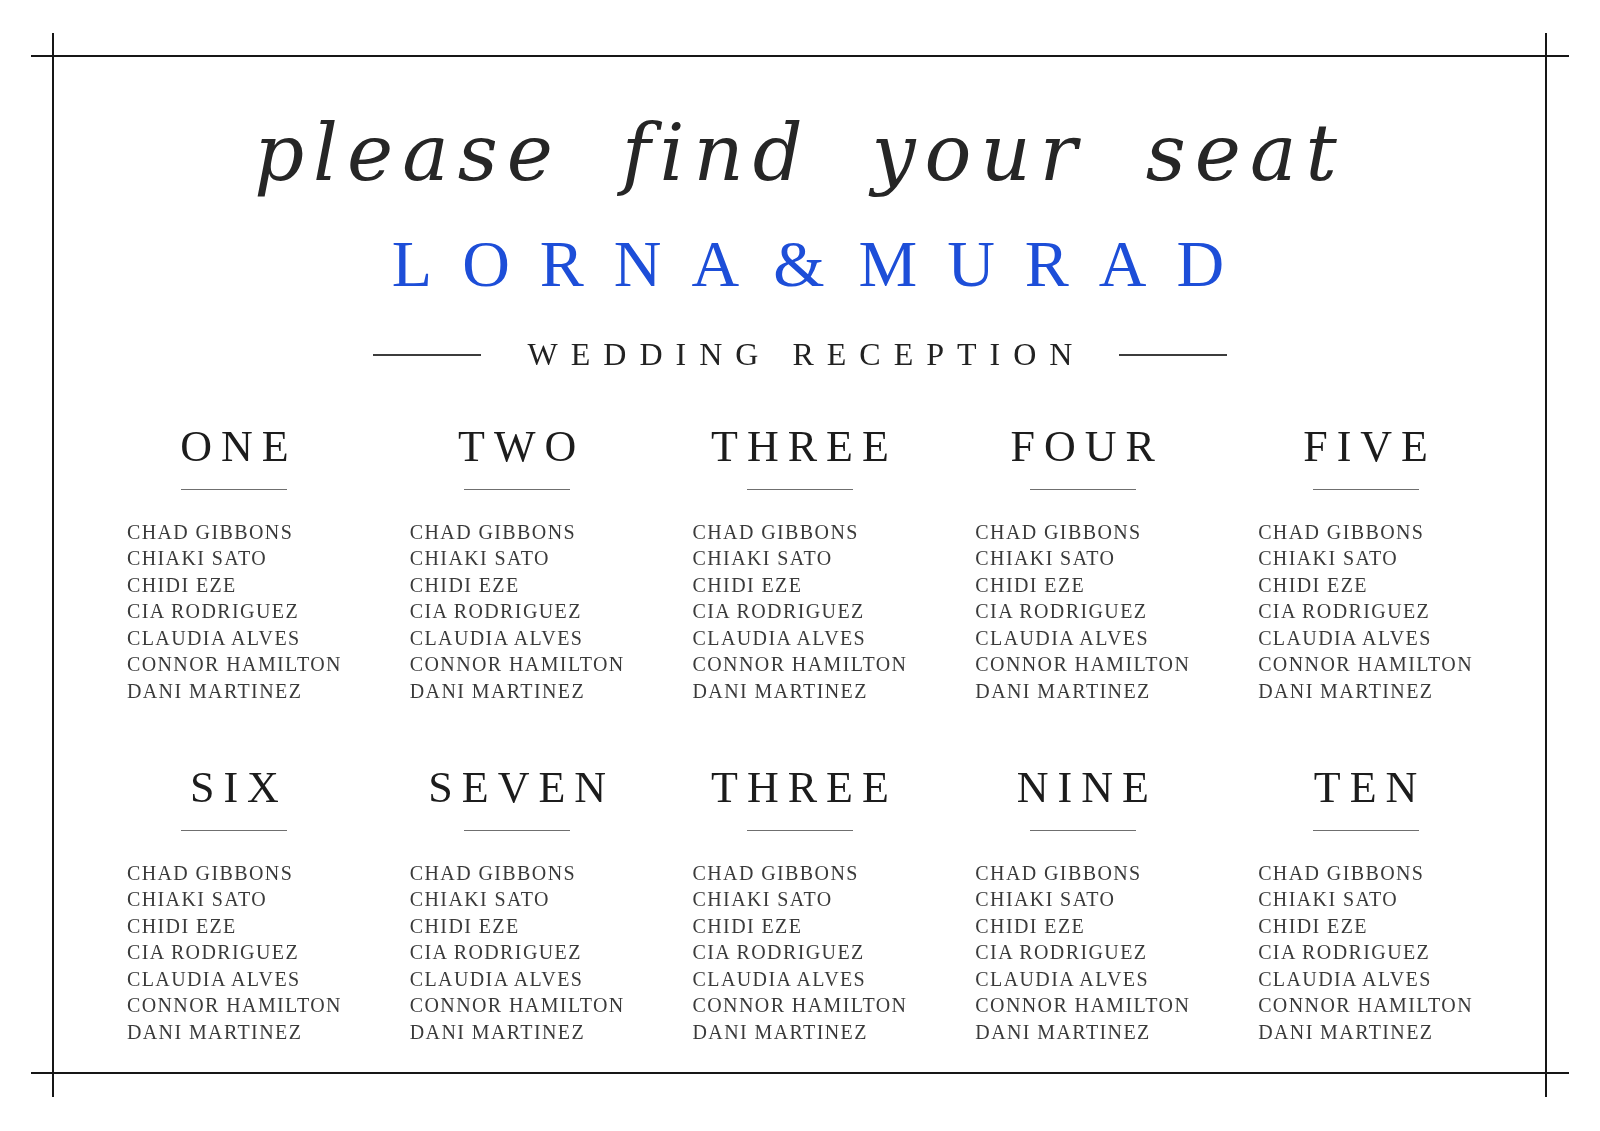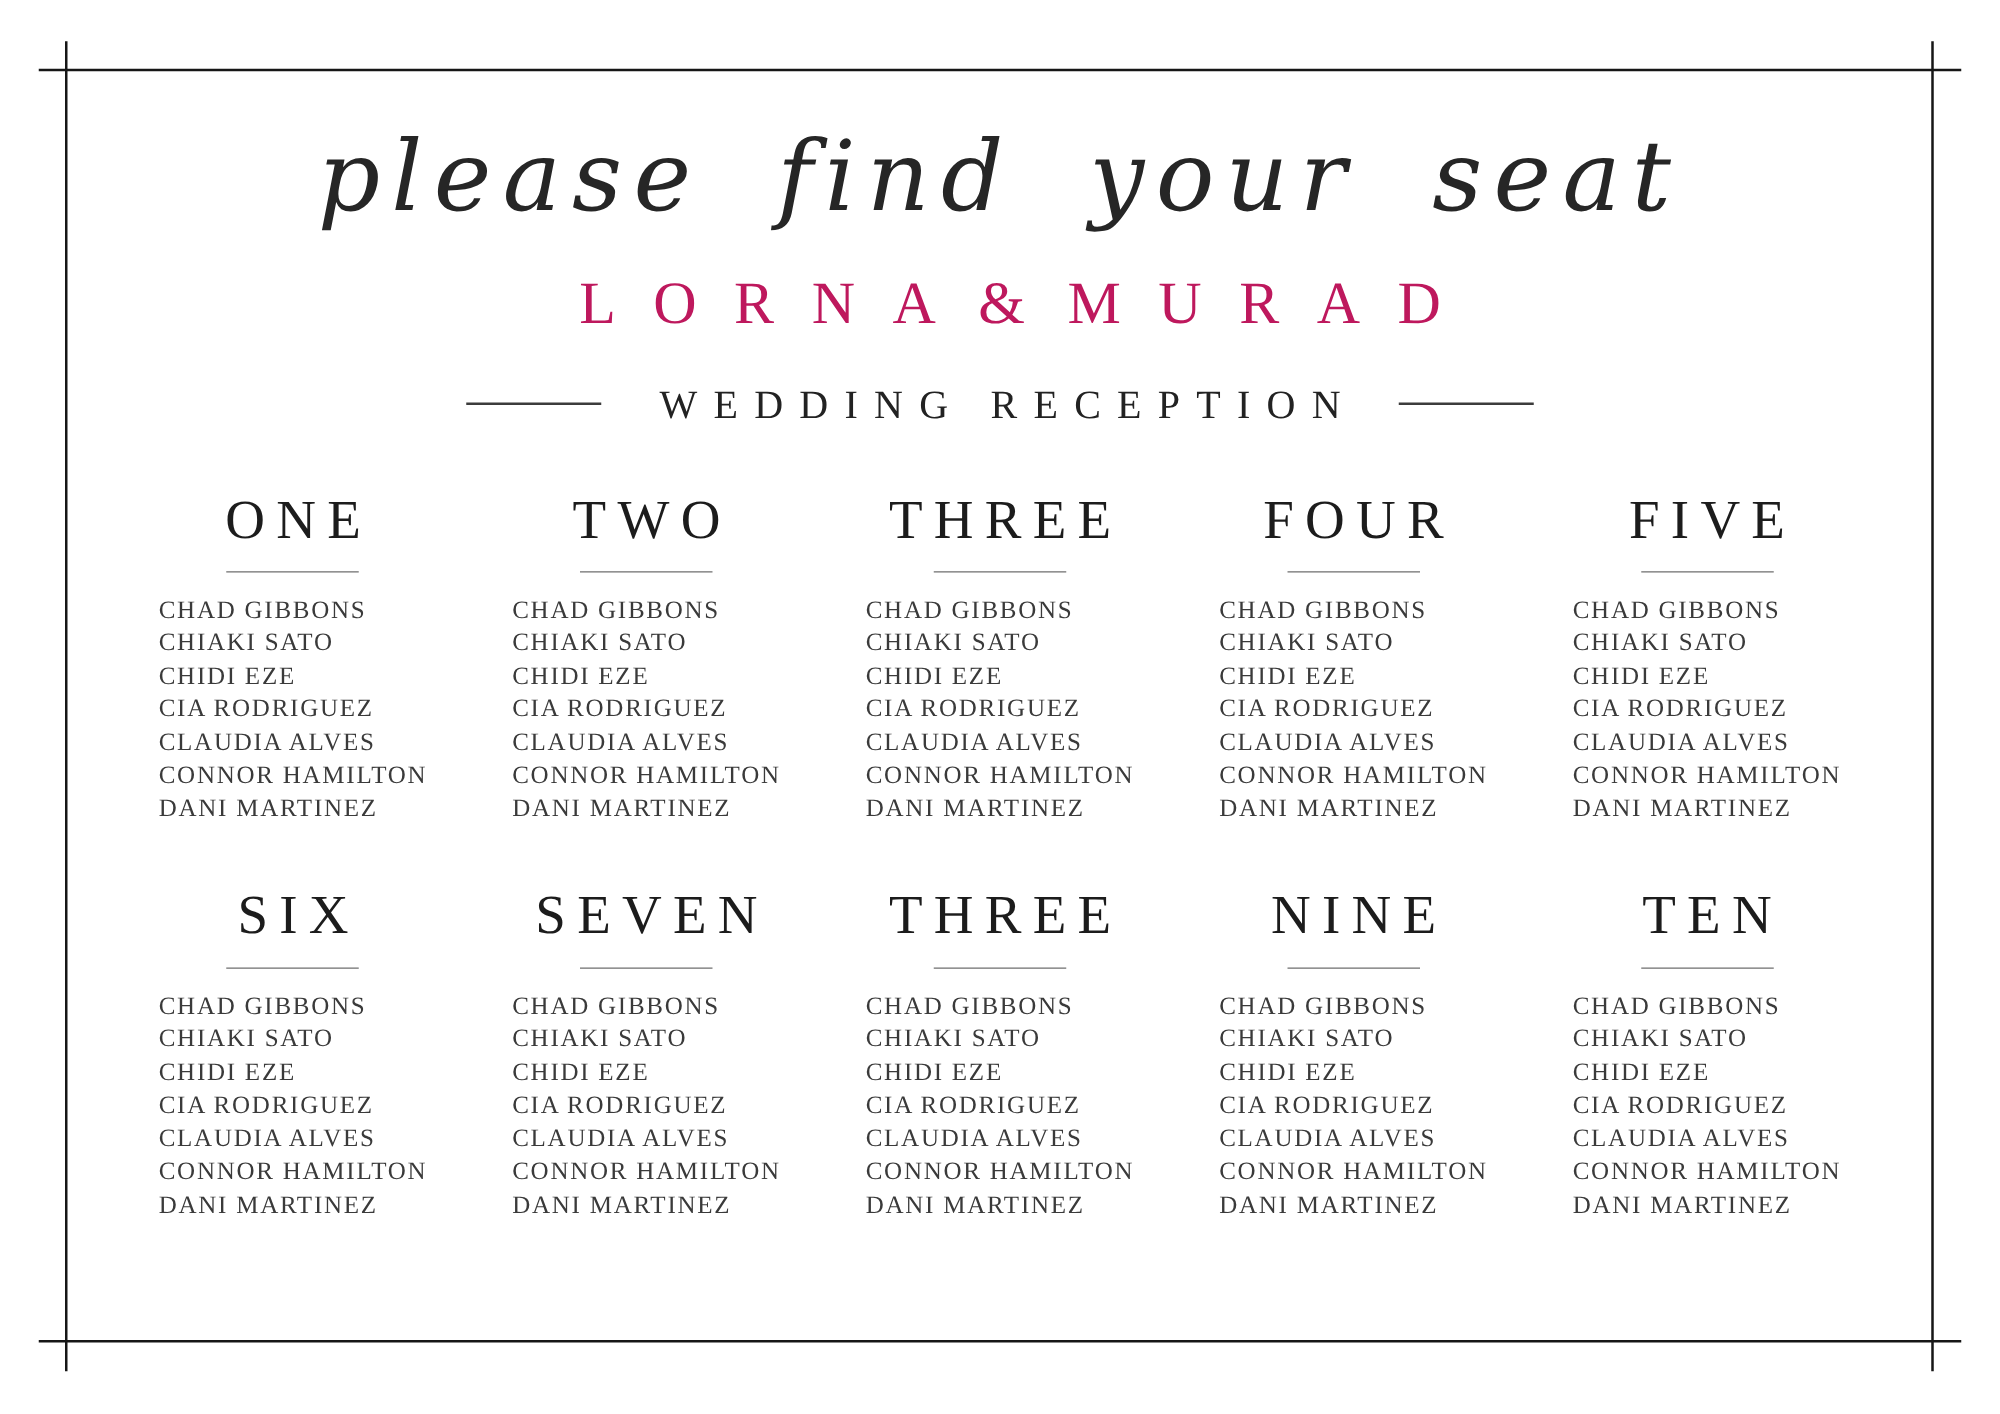--- a/index.html
+++ b/index.html
@@ -24,39 +24,39 @@
   .frame-right  { left: 1545px;top: 33px;   width: 2px;    height: 1064px; }
 
   
   .content {
     position: absolute;
     left: 53px; right: 53px; top: 56px; bottom: 57px;
     text-align: center;
   }
 
   .script-title {
-    margin: 36px 0 0 0;
+    margin: 47px 0 0 0;
     font-family: "DejaVu Serif", serif;
     font-style: italic;
     font-weight: normal;
     font-size: 78px;
     line-height: 1.3;
     letter-spacing: 9px;
     word-spacing: 26px;
     color: #262626;
   }
 
   .couple-name {
     margin: 22px 0 0 0;
-    font-size: 48px;
+    font-size: 66px;
     font-weight: normal;
     line-height: 1.15;
     letter-spacing: 30px;
     padding-left: 46px; 
-    color: #be185d;
+    color: #1d4ed8;
     white-space: nowrap;
   }
   .couple-name .amp { padding: 0 4px; }
 
   .subtitle-row {
     margin-top: 34px;
     display: flex;
     align-items: center;
     justify-content: center;
     gap: 34px;
@@ -91,21 +91,21 @@
   .table-divider {
     width: 106px;
     height: 1px;
     background: #6f6f6f;
     margin: 17px auto 17px auto;
   }
   .guest-list {
     display: inline-block;
     text-align: left;
     list-style: none;
-    margin: 0;
+    margin: 12px;
     padding: 0;
     font-size: 20px;
     line-height: 26.5px;
     letter-spacing: 1.4px;
     color: #3a3a3a;
   }
   .guest-list li { white-space: nowrap; }
 </style>
 </head>
 <body>

